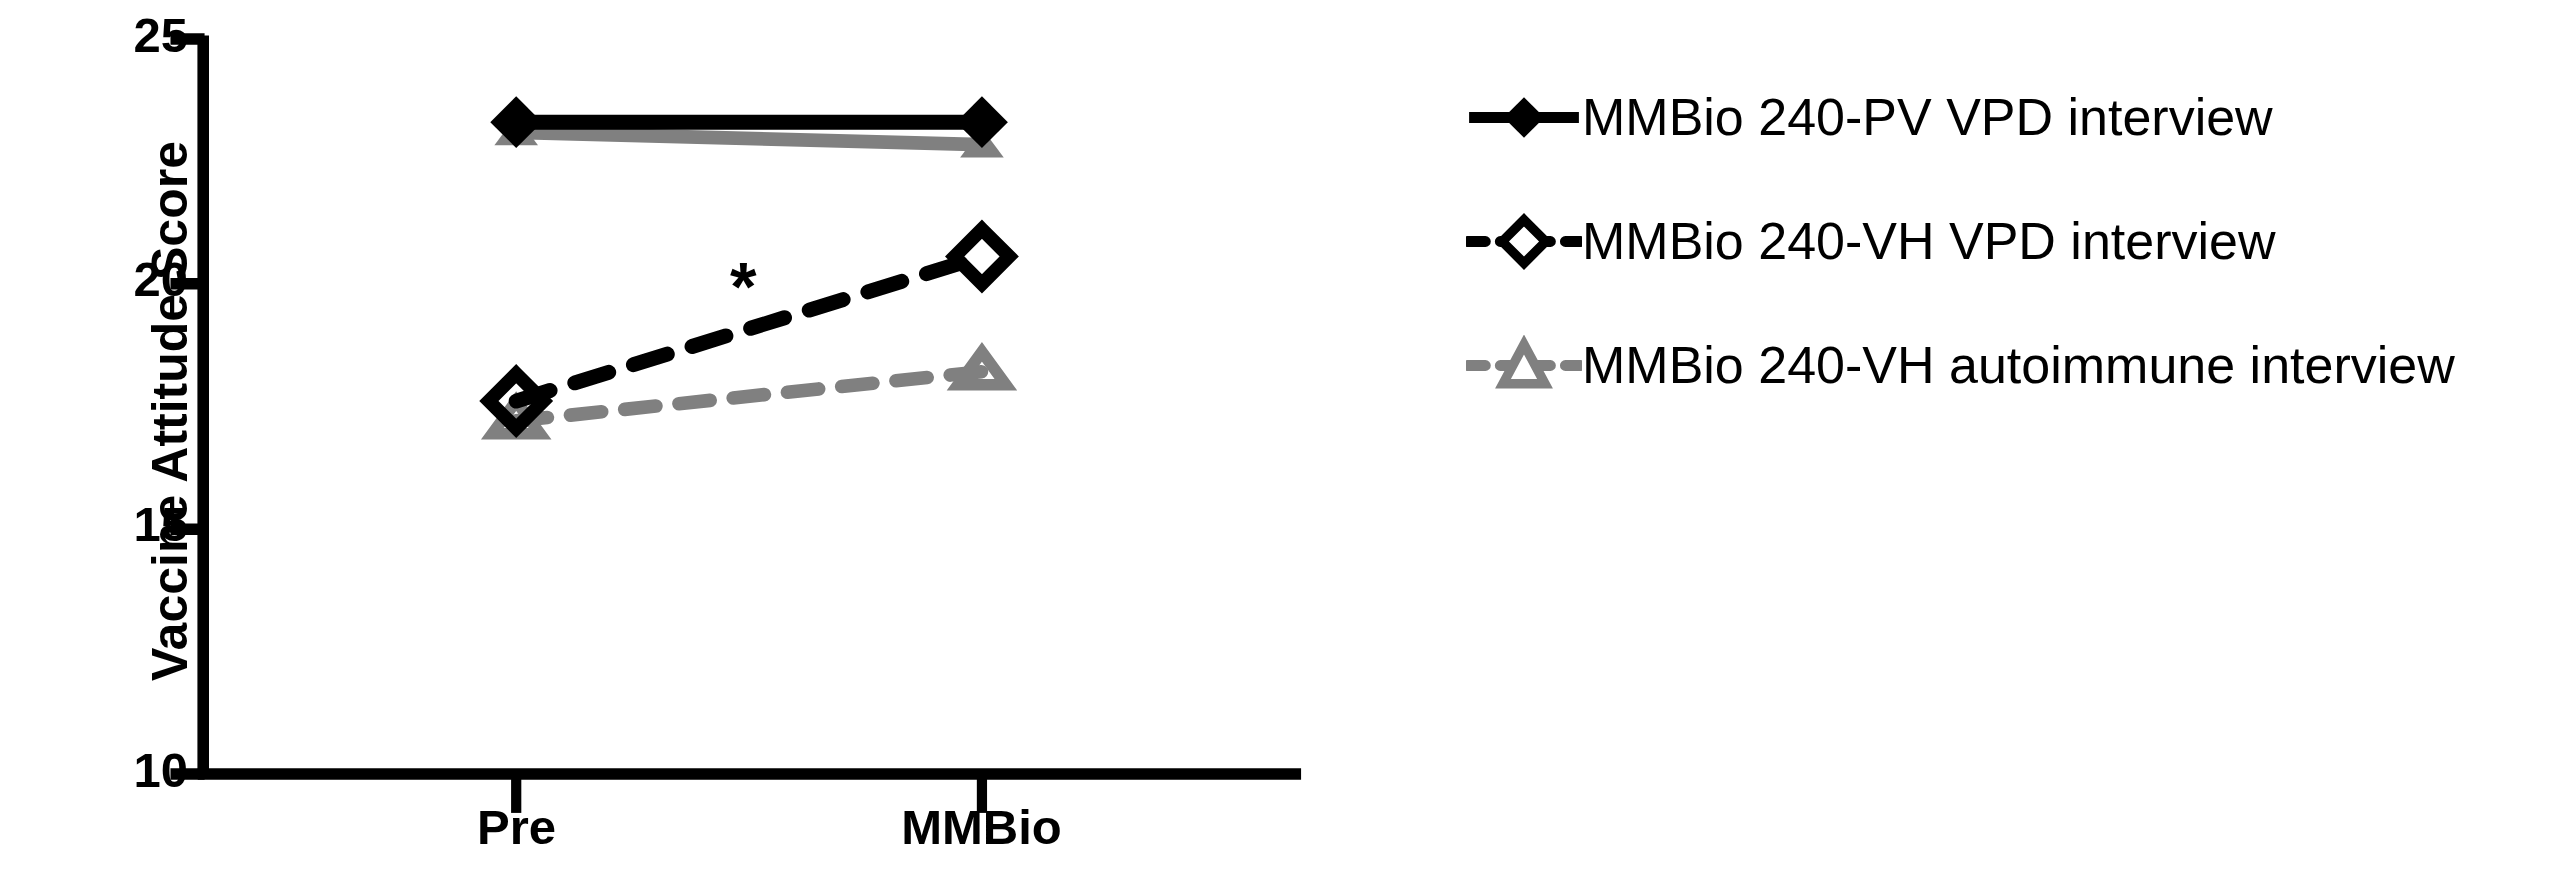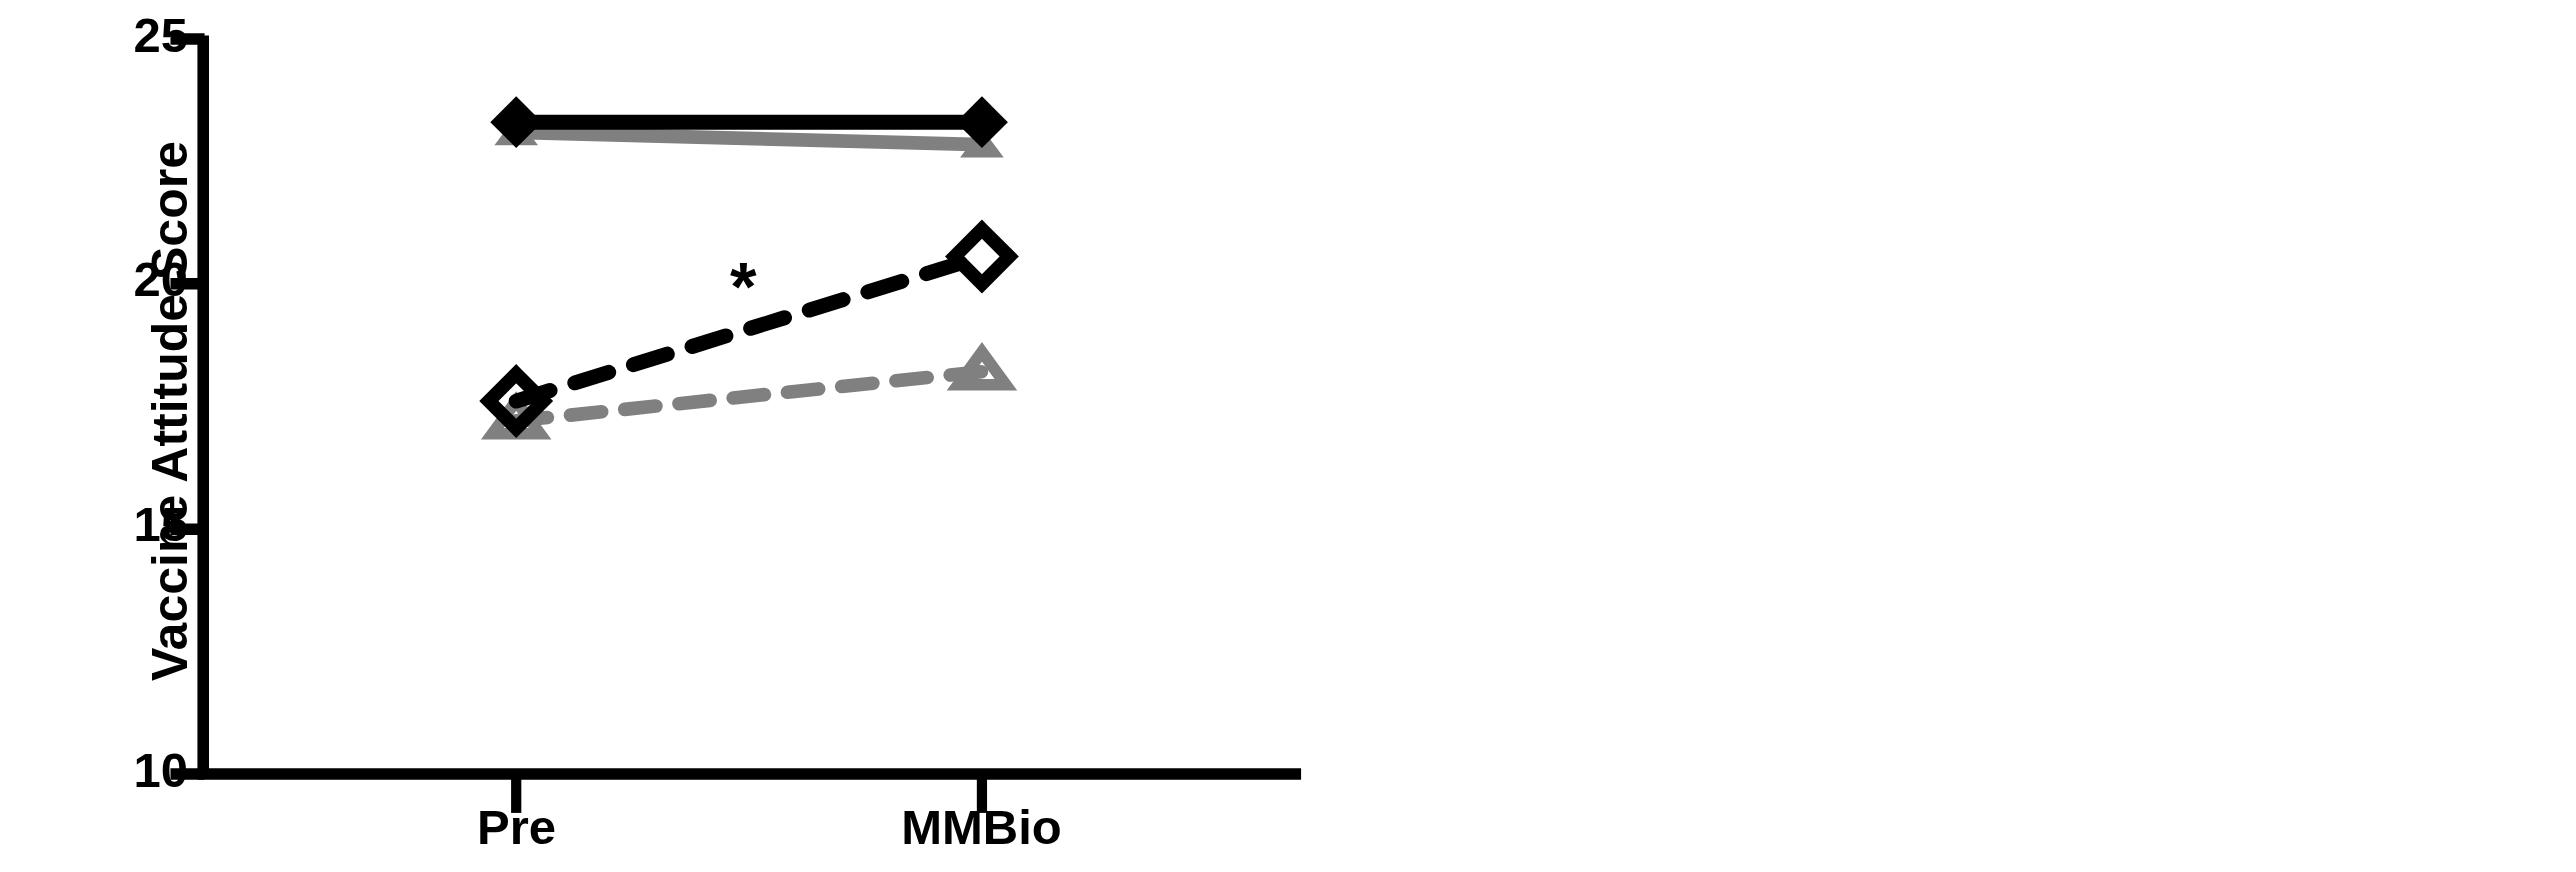--- a/index.html
+++ b/index.html
@@ -131,20 +131,47 @@
       <line x1="757" y1="588" x2="1440" y2="376" stroke="#000000" stroke-width="22" stroke-dasharray="52 38" stroke-linecap="round"></line>
       <polygon points="757,548 797,588 757,628 717,588" fill="none" stroke="#000000" stroke-width="20"></polygon>
       <polygon points="1440,336 1480,376 1440,416 1400,376" fill="none" stroke="#000000" stroke-width="20"></polygon>
     </g>
 
     <text x="1090" y="455" font-family="Liberation Sans, sans-serif" font-size="100" font-weight="bold" fill="#000" text-anchor="middle">*</text>
   </svg>
 
   <div class="legend">
 
+    <div class="legend-row">
+      <div class="legend-key">
+        <svg width="116" height="61" viewBox="0 0 170 90">
+          <line x1="4" y1="45" x2="166" y2="45" stroke="#000" stroke-width="16"></line>
+          <polygon points="85,15 115,45 85,75 55,45" fill="#000"></polygon>
+        </svg>
+      </div>
+      <div class="legend-label">MMBio 240-PV VPD interview</div>
+    </div>
 
 
+    <div class="legend-row">
+      <div class="legend-key">
+        <svg width="116" height="61" viewBox="0 0 170 90">
+          <line x1="2" y1="45" x2="168" y2="45" stroke="#000" stroke-width="16" stroke-dasharray="26 22" stroke-linecap="round"></line>
+          <polygon points="85,13 117,45 85,77 53,45" fill="#fff" stroke="#000" stroke-width="14"></polygon>
+        </svg>
+      </div>
+      <div class="legend-label">MMBio 240-VH VPD interview</div>
+    </div>
 
+    <div class="legend-row">
+      <div class="legend-key">
+        <svg width="116" height="61" viewBox="0 0 170 90">
+          <line x1="2" y1="45" x2="168" y2="45" stroke="#808080" stroke-width="16" stroke-dasharray="26 22" stroke-linecap="round"></line>
+          <polygon points="85,14 116,72 54,72" fill="#fff" stroke="#808080" stroke-width="14"></polygon>
+        </svg>
+      </div>
+      <div class="legend-label">MMBio 240-VH autoimmune interview</div>
+    </div>
 
   </div>
 
 </div>
 
 
 </body></html>

